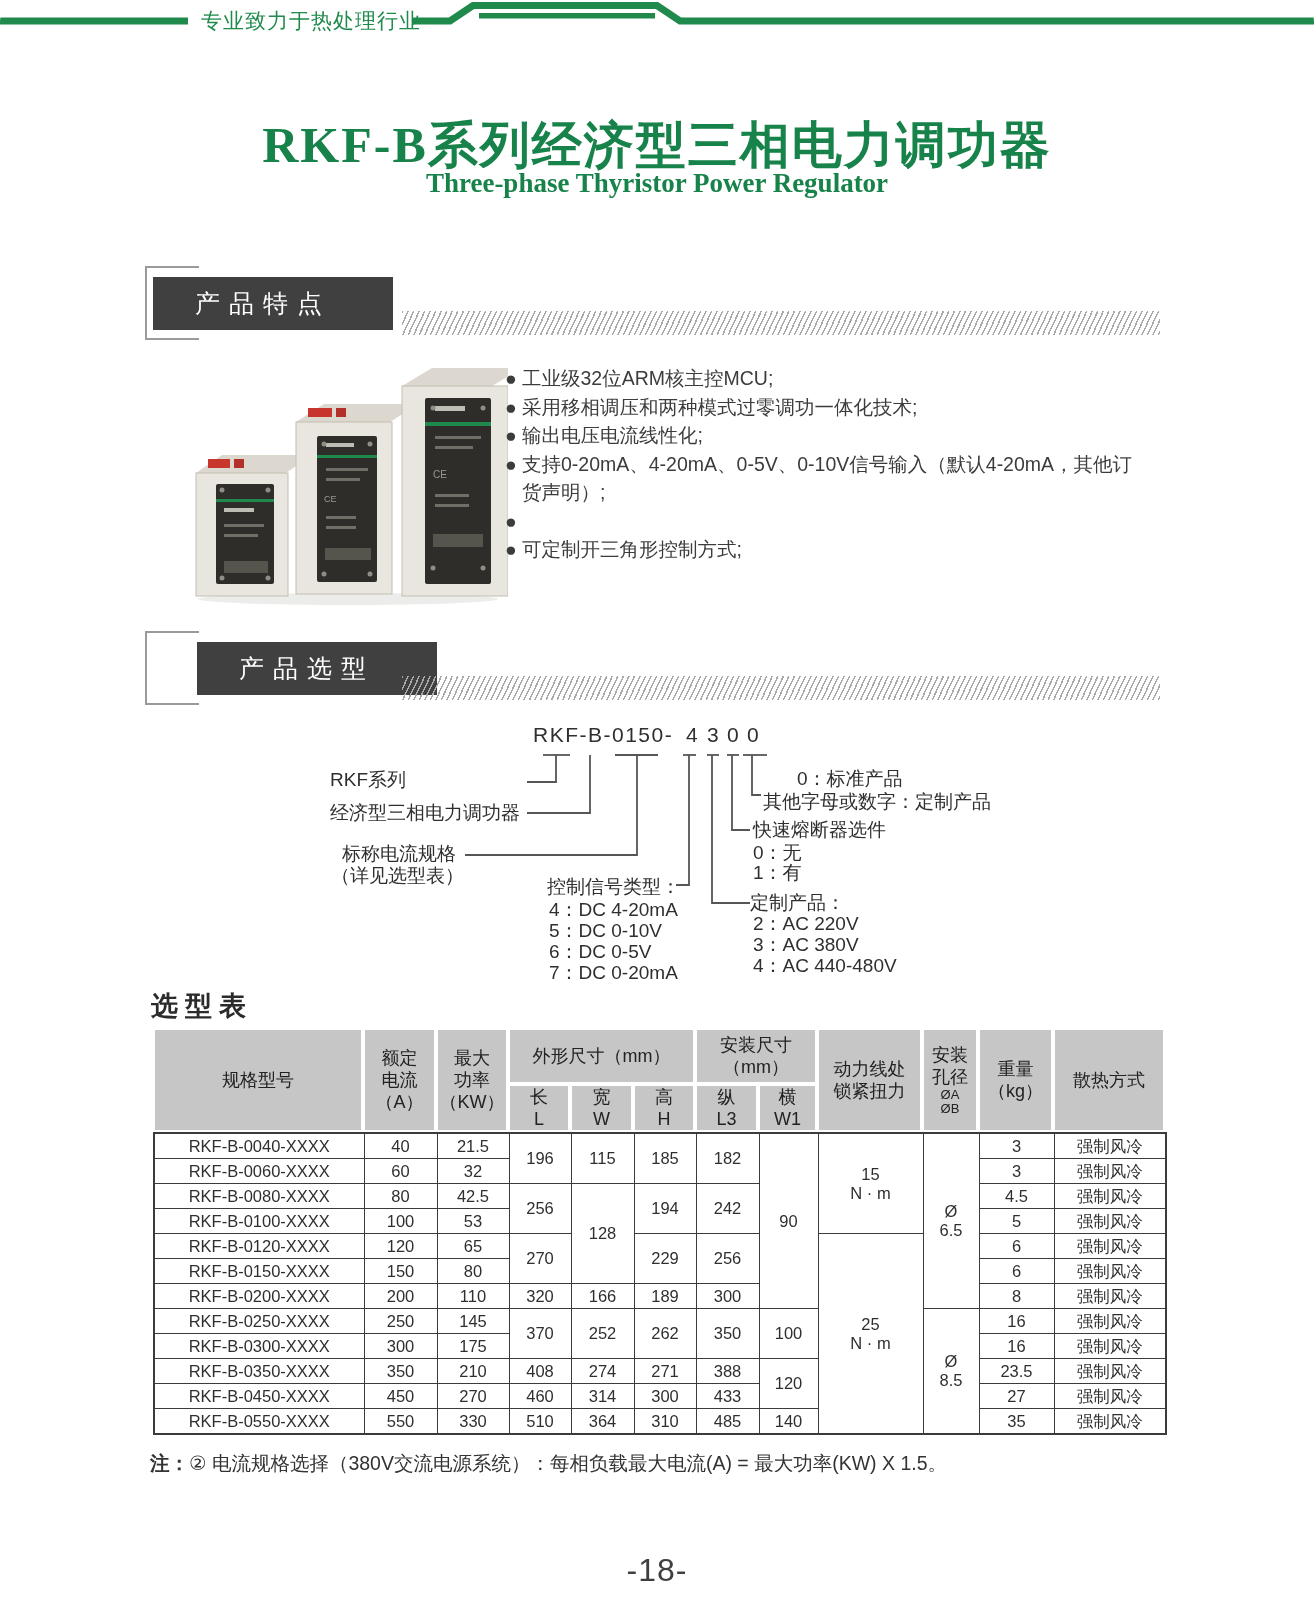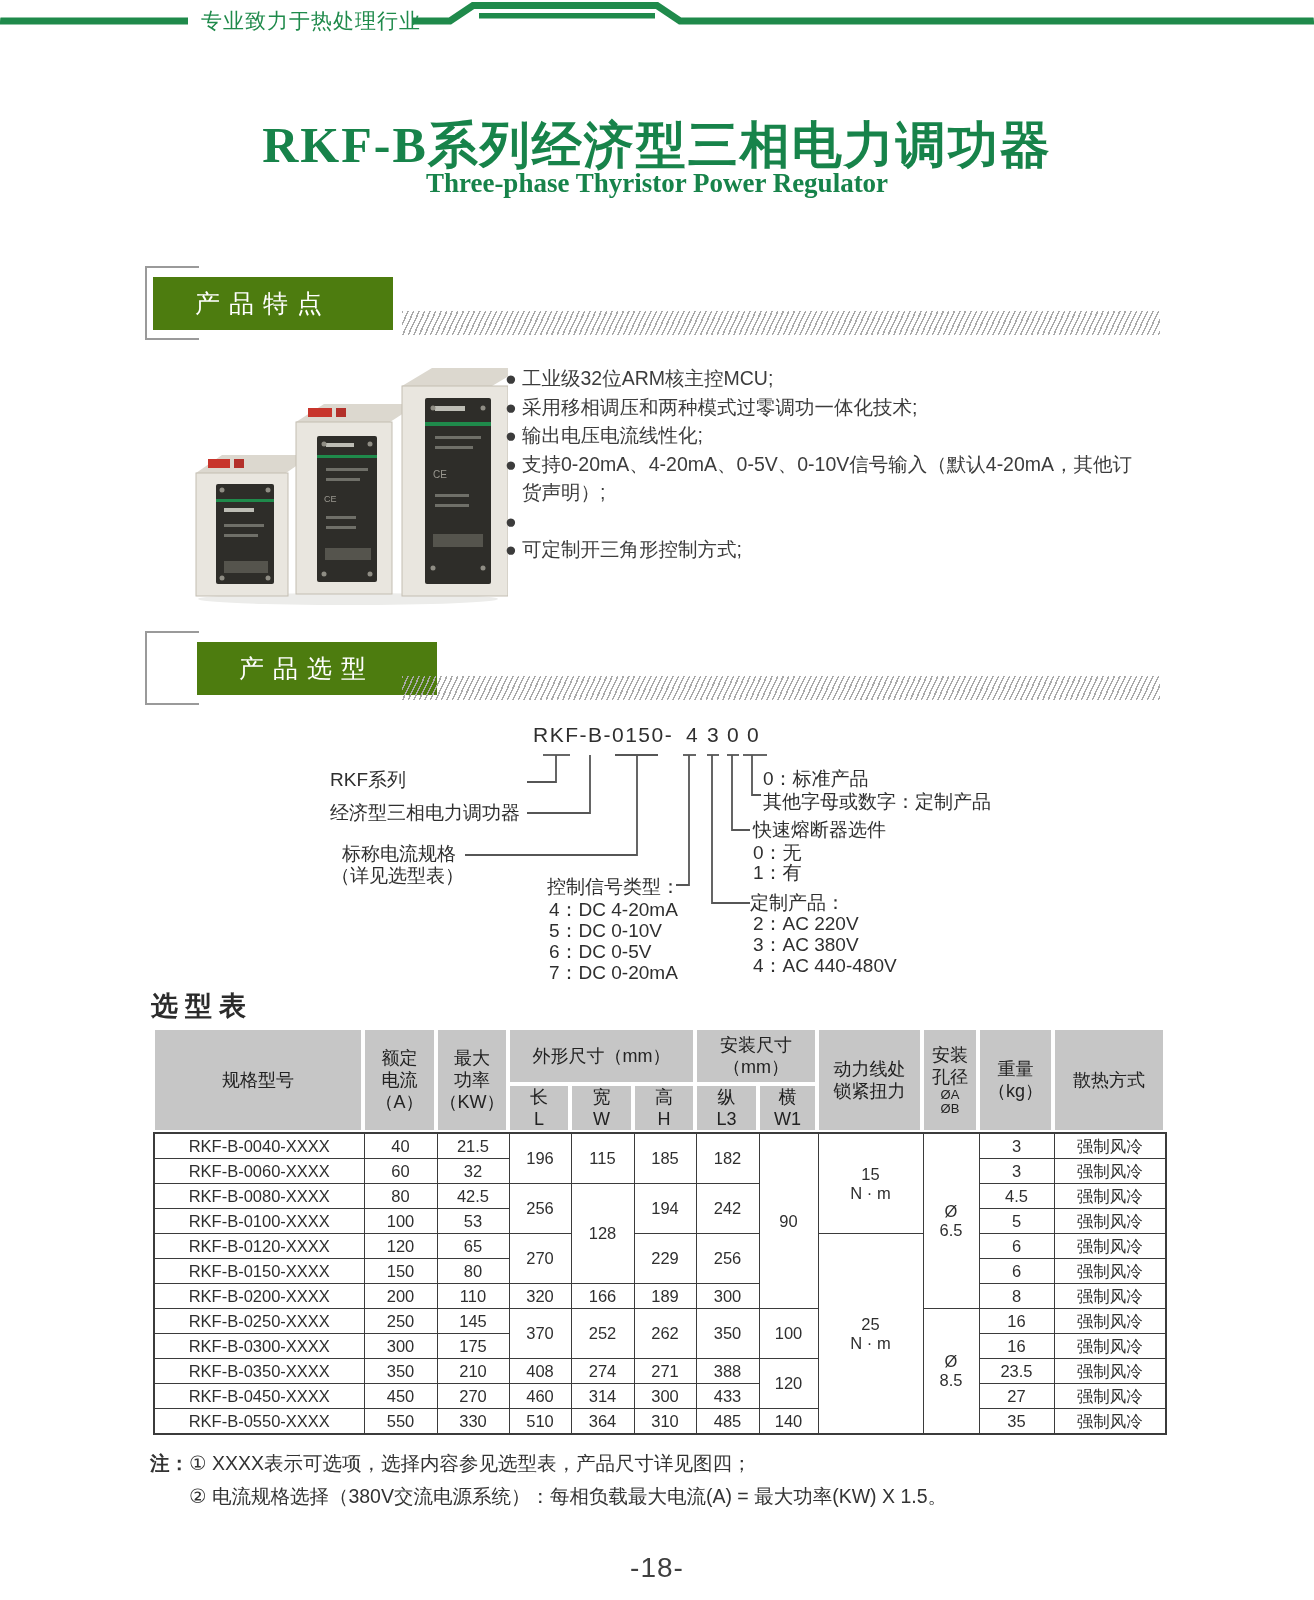--- a/index.html
+++ b/index.html
@@ -14,21 +14,21 @@
   
   .title-cn{position:absolute;left:0;top:112px;width:1314px;text-align:center;
             font-family:"Liberation Serif","DejaVu Serif",serif;font-weight:bold;
             font-size:50px;color:#17834a;letter-spacing:2px;}
   .title-en{position:absolute;left:0;top:168px;width:1314px;text-align:center;
             font-family:"Liberation Serif","DejaVu Serif",serif;font-weight:bold;
             font-size:27px;color:#17834a;}
 
   
   .bracket{position:absolute;width:52px;height:70px;border:2px solid #9a9a9a;border-right:none;}
-  .sec-box{position:absolute;left:153px;width:240px;height:53px;background:#4d7c0f;
+  .sec-box{position:absolute;left:153px;width:240px;height:53px;background:#404040;
            color:#fff;font-size:25px;letter-spacing:9px;display:flex;align-items:center;
            padding-left:42px;box-sizing:border-box;}
   .hatch{position:absolute;left:402px;width:758px;height:24px;
          background:repeating-linear-gradient(115deg,#a9a9a9 0 1.4px,transparent 1.4px 5px);}
 
   
   .features{position:absolute;left:505px;top:364px;width:680px;}
   .feat-item{display:flex;font-size:19.5px;line-height:28.5px;color:#3c3c3c;}
   .feat-item .bullet{width:17px;flex:0 0 17px;color:#3c3c3c;}
   .feat-item .txt{white-space:pre-line;}
@@ -45,21 +45,21 @@
   .md3{left:747px;top:724px;font-size:21px;}
   .d-series{left:330px;top:769px;}
   .d-type{left:330px;top:802px;}
   .d-cur1{left:342px;top:843px;}
   .d-cur2{left:331px;top:865px;}
   .d-sig{left:547px;top:876px;}
   .d-sig0{left:549px;top:899px;}
   .d-sig1{left:549px;top:920px;}
   .d-sig2{left:549px;top:941px;}
   .d-sig3{left:549px;top:962px;}
-  .d-std1{left:763px;top:768px;}
+  .d-std1{left:797px;top:768px;}
   .d-std2{left:763px;top:791px;}
   .d-fuse{left:753px;top:819px;}
   .d-fuse0{left:753px;top:842px;}
   .d-fuse1{left:753px;top:862px;}
   .d-ph{left:750px;top:892px;}
   .d-ph0{left:753px;top:913px;}
   .d-ph1{left:753px;top:934px;}
   .d-ph2{left:753px;top:955px;}
 
   
@@ -75,21 +75,21 @@
   .hole-sub{font-size:13px;line-height:14px;white-space:pre-line;}
   .tbody-t{border-collapse:collapse;}
   .tbody-t td{border:1.5px solid #3b3b3b;height:24px;text-align:center;vertical-align:middle;
               font-size:16.5px;color:#2f2f2f;white-space:pre-line;line-height:19px;padding:0;}
   .tbody-t{border:2px solid #3b3b3b;}
 
   
   .notes{position:absolute;left:150px;top:1447px;font-size:19.5px;color:#333;line-height:33px;display:flex;}
   .notes .nlabel{font-weight:bold;white-space:nowrap;}
   .page-num{position:absolute;left:0;top:1552px;width:1314px;text-align:center;
-            font-size:28px;color:#3f3f3f;letter-spacing:1px;}
+            font-size:32px;color:#3f3f3f;letter-spacing:1px;}
 </style>
 </head>
 <body>
 
 <div class="page">
 
   <svg class="banner-svg" width="1314" height="42">
     <rect x="0" y="17.5" width="188" height="7" fill="#1f8a4b"></rect>
     <path d="M412,21 H450 L473,5.5 H657 L680,21 H1314" stroke="#1f8a4b" stroke-width="7" fill="none"></path>
     <rect x="479" y="13" width="176" height="5.5" fill="#1f8a4b"></rect>
@@ -434,20 +434,19 @@
             <td>35</td>
             <td>强制风冷</td>
           </tr>
         </tbody>
     </table>
   </div>
 
   <div class="notes">
     <span class="nlabel">注：</span>
     <span>
-      <div>① XXXX表示可选项，选择内容参见选型表，产品尺寸详见图四；</div>
       <div>② 电流规格选择（380V交流电源系统）：每相负载最大电流(A) = 最大功率(KW) X 1.5。</div>
     </span>
   </div>
 
   <div class="page-num">-18-</div>
 
 </div>
 
 </body></html>

